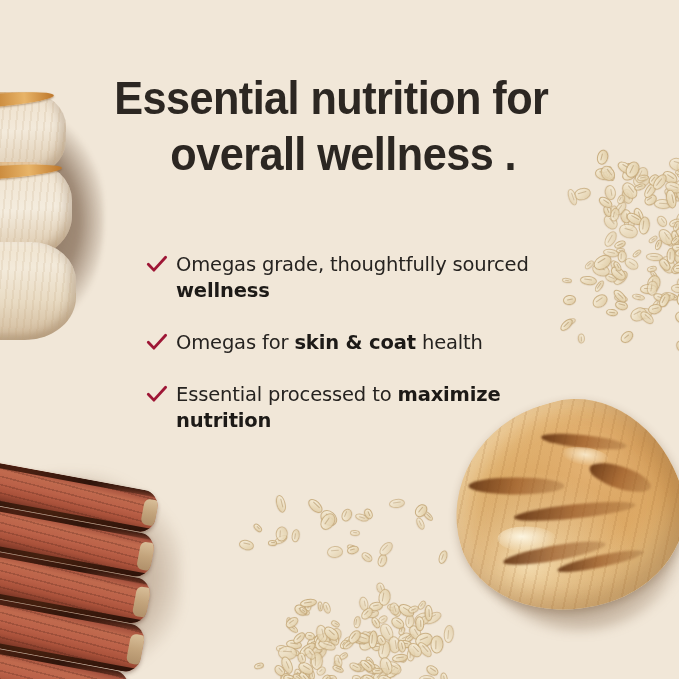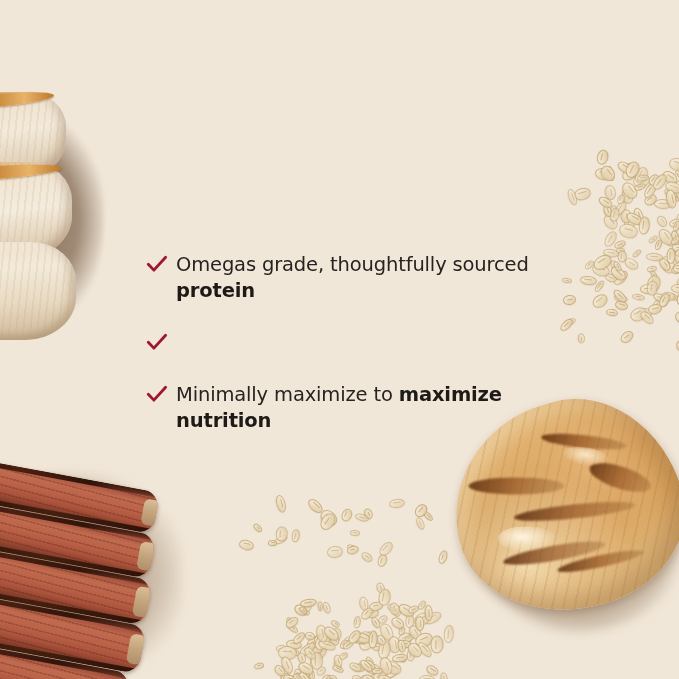--- a/index.html
+++ b/index.html
@@ -576,40 +576,45 @@
       <i class="oat" style="left: 67.3943px; top: 151.231px; width: 14.1px; height: 8.7px; transform: rotate(51.9deg); opacity: 0.73;"></i>
       <i class="oat" style="left: 55.647px; top: 136.41px; width: 14.1px; height: 7.6px; transform: rotate(-43.1deg); opacity: 0.94;"></i>
       <i class="oat" style="left: 116.498px; top: 177px; width: 9.1px; height: 6.9px; transform: rotate(10.8deg); opacity: 0.74;"></i>
       <i class="oat" style="left: 134.02px; top: 121.179px; width: 11.6px; height: 7.1px; transform: rotate(59.9deg); opacity: 0.95;"></i>
       <i class="oat" style="left: 172.154px; top: 107.645px; width: 10.9px; height: 7.3px; transform: rotate(-23.1deg); opacity: 0.85;"></i>
       <i class="oat" style="left: 140.859px; top: 161.898px; width: 18.2px; height: 12.1px; transform: rotate(72.1deg); opacity: 0.81;"></i>
       <i class="oat" style="left: 123.306px; top: 163.604px; width: 15px; height: 7.6px; transform: rotate(43.9deg); opacity: 0.96;"></i>
       <i class="oat" style="left: 60.0405px; top: 155.598px; width: 11.2px; height: 8.4px; transform: rotate(71.5deg); opacity: 0.88;"></i>
     </div>
 
+  <div class="headline">
+    <span class="hl-line l1">Essential nutrition for</span>
+    <span class="hl-line l2">overall wellness .</span>
+  </div>
 
   <ul class="bullets" id="bullet-list">
       <li class="bullet">
         <span class="check">
           <svg viewBox="0 0 24 24" aria-hidden="true">
             <path d="M2.5 11.2 L8.6 17.6 L21.4 3.6" fill="none" stroke="#9E1635" stroke-width="3.1" stroke-linecap="round" stroke-linejoin="round"></path>
           </svg>
         </span>
-        <span class="btext"><span>Omegas grade, thoughtfully sourced </span><b>protein</b></span>
+        <span class="btext"><span>Omegas grade, thoughtfully sourced </span><b>wellness</b></span>
       </li>
       <li class="bullet">
         <span class="check">
           <svg viewBox="0 0 24 24" aria-hidden="true">
             <path d="M2.5 11.2 L8.6 17.6 L21.4 3.6" fill="none" stroke="#9E1635" stroke-width="3.1" stroke-linecap="round" stroke-linejoin="round"></path>
           </svg>
         </span>
+        <span class="btext"><span>Omegas for </span><b>skin &amp; coat</b><span> health</span></span>
       </li>
       <li class="bullet">
         <span class="check">
           <svg viewBox="0 0 24 24" aria-hidden="true">
             <path d="M2.5 11.2 L8.6 17.6 L21.4 3.6" fill="none" stroke="#9E1635" stroke-width="3.1" stroke-linecap="round" stroke-linejoin="round"></path>
           </svg>
         </span>
-        <span class="btext"><span>Minimally maximize to </span><b>maximize nutrition</b></span>
+        <span class="btext"><span>Essential processed to </span><b>maximize nutrition</b></span>
       </li>
     </ul>
 
 </div>
 
 </body></html>

